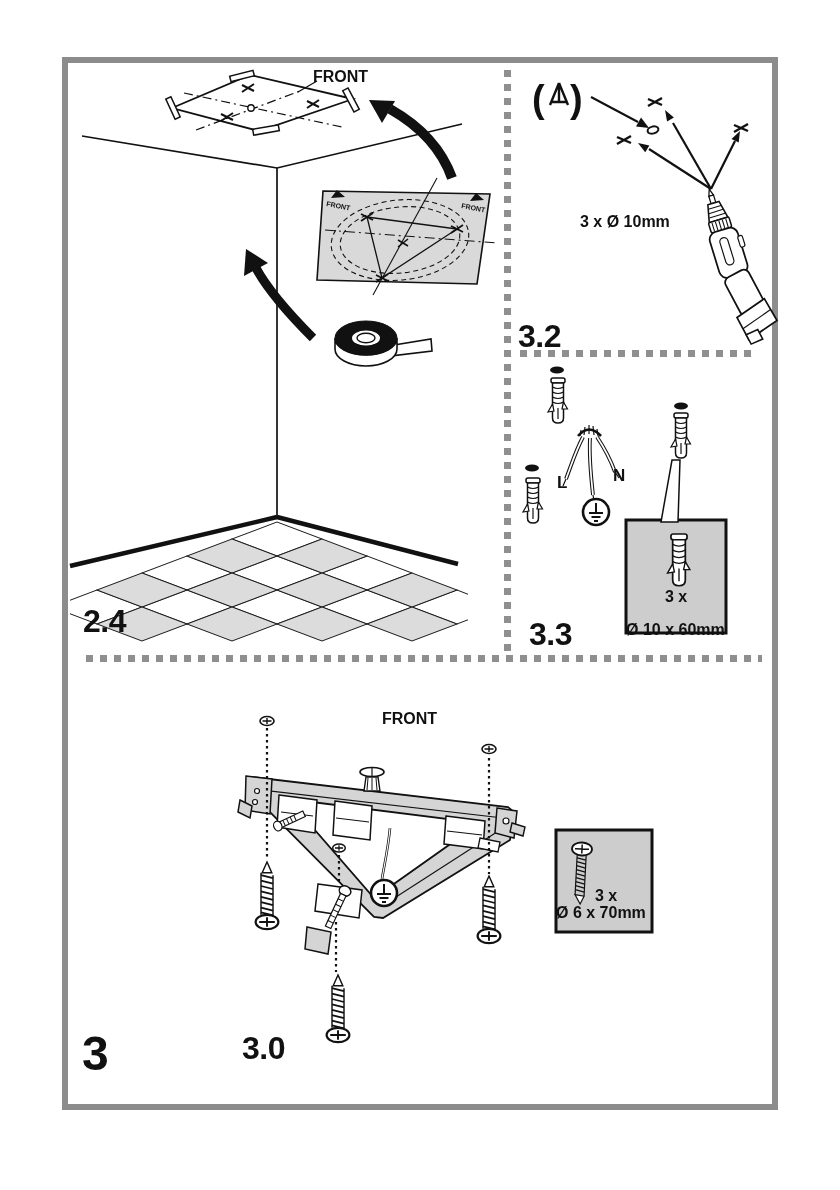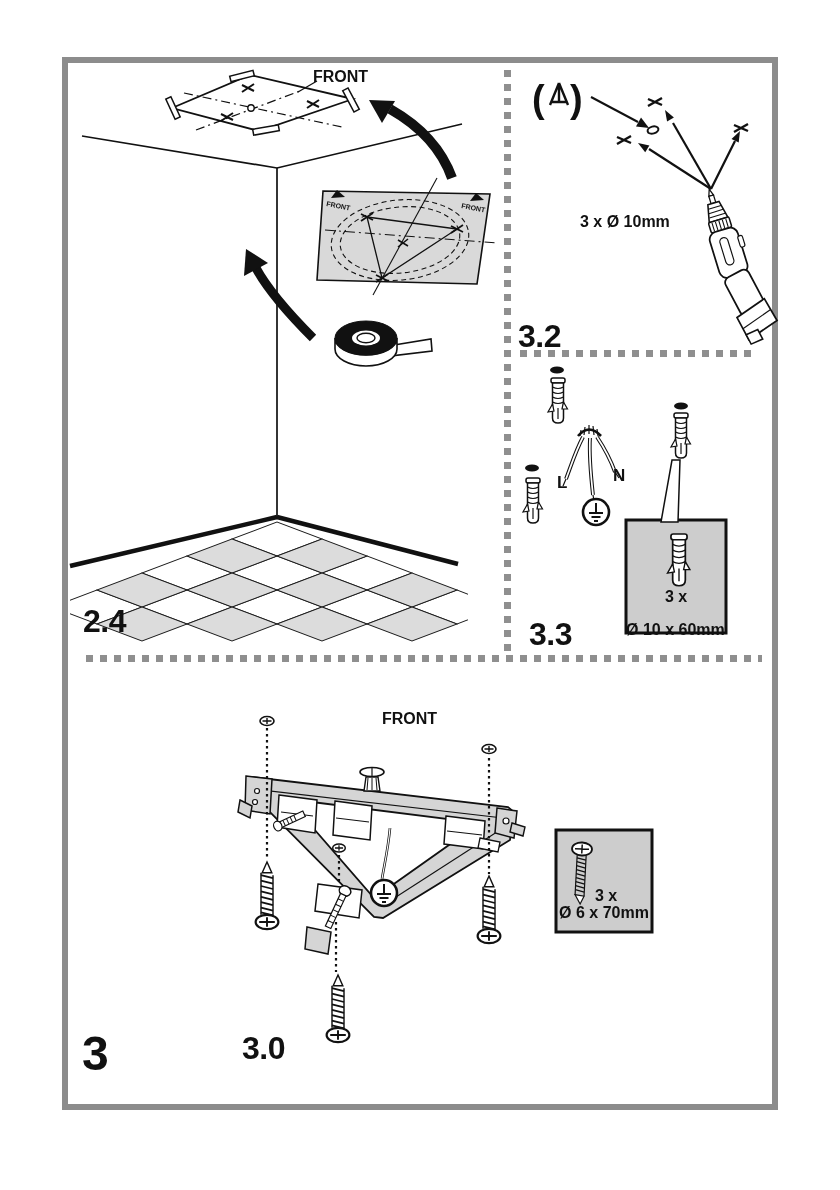--- a/index.html
+++ b/index.html
@@ -275,16 +275,16 @@
   <div class="lbl seclbl" style="left:83px;top:603px;">2.4</div>
   <div class="lbl" style="left:580px;top:213px;font-size:16px;">3 x Ø 10mm</div>
   <div class="lbl seclbl" style="left:518px;top:318px;">3.2</div>
   <div class="lbl" style="left:557px;top:473px;font-size:17px;">L</div>
   <div class="lbl" style="left:613px;top:466px;font-size:17px;">N</div>
   <div class="lbl" style="left:626px;top:588px;width:100px;text-align:center;font-size:16px;">3 x</div>
   <div class="lbl" style="left:626px;top:605px;width:100px;text-align:left;font-size:16px;margin-top:16px;">Ø 10 x 60mm</div>
   <div class="lbl seclbl" style="left:529px;top:616px;">3.3</div>
   <div class="lbl" style="left:382px;top:710px;font-size:16px;">FRONT</div>
   <div class="lbl" style="left:576px;top:887px;width:60px;text-align:center;font-size:16px;">3 x</div>
-  <div class="lbl" style="left:556px;top:904px;width:96px;text-align:center;font-size:16px;">Ø 6 x 70mm</div>
+  <div class="lbl" style="left:556px;top:904px;width:80px;text-align:center;font-size:16px;">Ø 6 x 70mm</div>
   <div class="lbl seclbl" style="left:242px;top:1030px;">3.0</div>
   <div class="lbl" style="left:82px;top:1026px;font-size:48px;">3</div>
 </div>
 
 </body></html>

